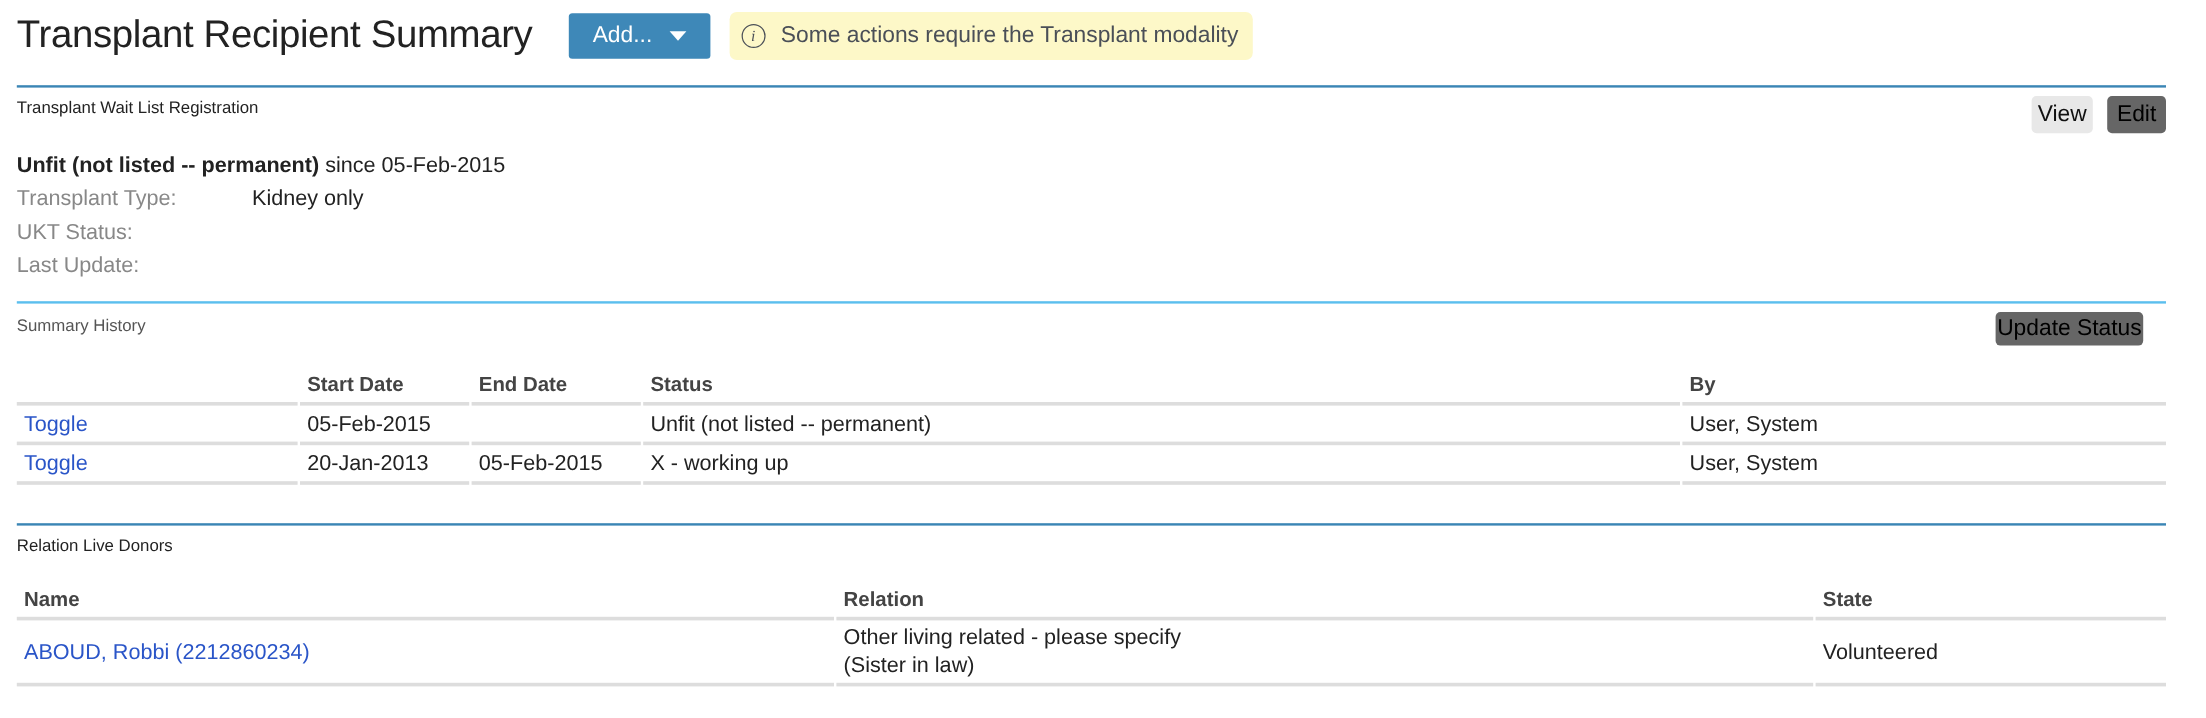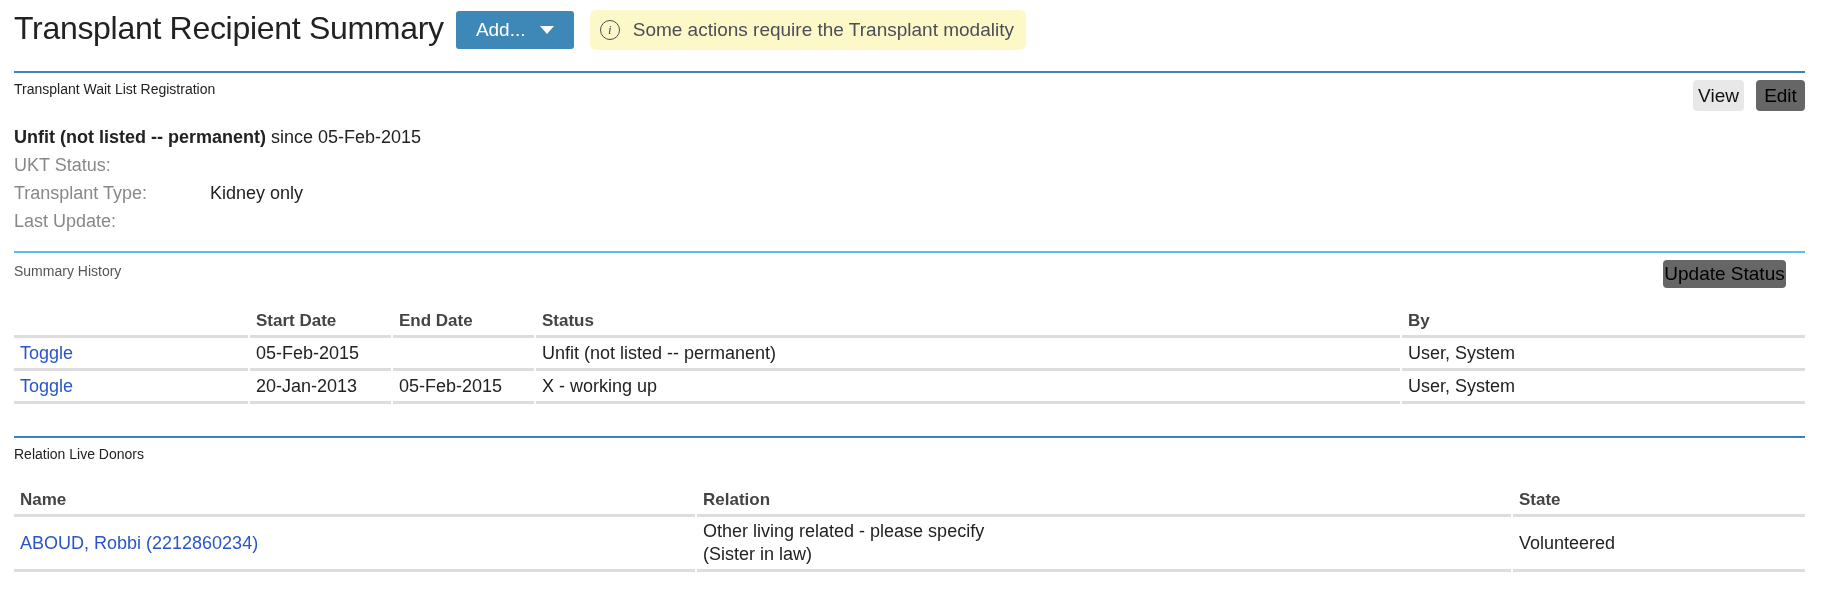--- a/index.html
+++ b/index.html
@@ -29,21 +29,21 @@
     }
     .page-title {
       font-size: 32px;
       font-weight: normal;
       color: #222;
       margin: 0;
       letter-spacing: -0.3px;
       margin-top: -2px;
     }
     .add-button {
-      margin-left: 12px;
+      margin-left: 30px;
       background: #3e88b8;
       color: #fff;
       border: none;
       border-radius: 3px;
       height: 38px;
       width: 118px;
       font-size: 19px;
       font-family: "Liberation Sans", sans-serif;
       display: flex;
       align-items: center;
@@ -189,26 +189,26 @@
     <div class="rule rule-dark"></div>
     <h2 class="section-title">Transplant Wait List Registration</h2>
     <button class="btn-grey btn-light" style="left:1679px; top:9px; width:51px; height:31px;">View</button>
     <button class="btn-grey btn-dark" style="left:1742px; top:9px; width:49px; height:31px;">Edit</button>
 
     <div class="details">
       <div class="detail-row">
         <span class="detail-value"><b>Unfit (not listed -- permanent)</b><span> since 05-Feb-2015</span></span>
       </div>
       <div class="detail-row">
+        <span class="detail-label">Transplant Type:</span>
+        <span class="detail-value">Kidney only</span>
+      </div>
+      <div class="detail-row">
         <span class="detail-label">UKT Status:</span>
         <span class="detail-value"></span>
-      </div>
-      <div class="detail-row">
-        <span class="detail-label">Transplant Type:</span>
-        <span class="detail-value">Kidney only</span>
       </div>
       <div class="detail-row">
         <span class="detail-label">Last Update:</span>
         <span class="detail-value"></span>
       </div>
     </div>
   </div>
 
   <div class="section sh-section">
     <div class="rule rule-light"></div>

